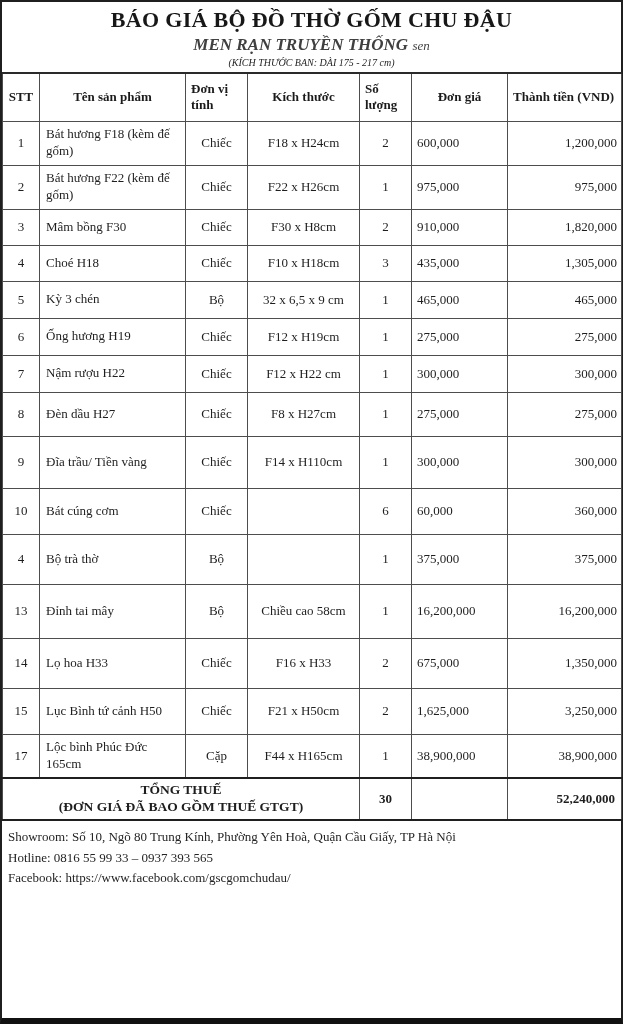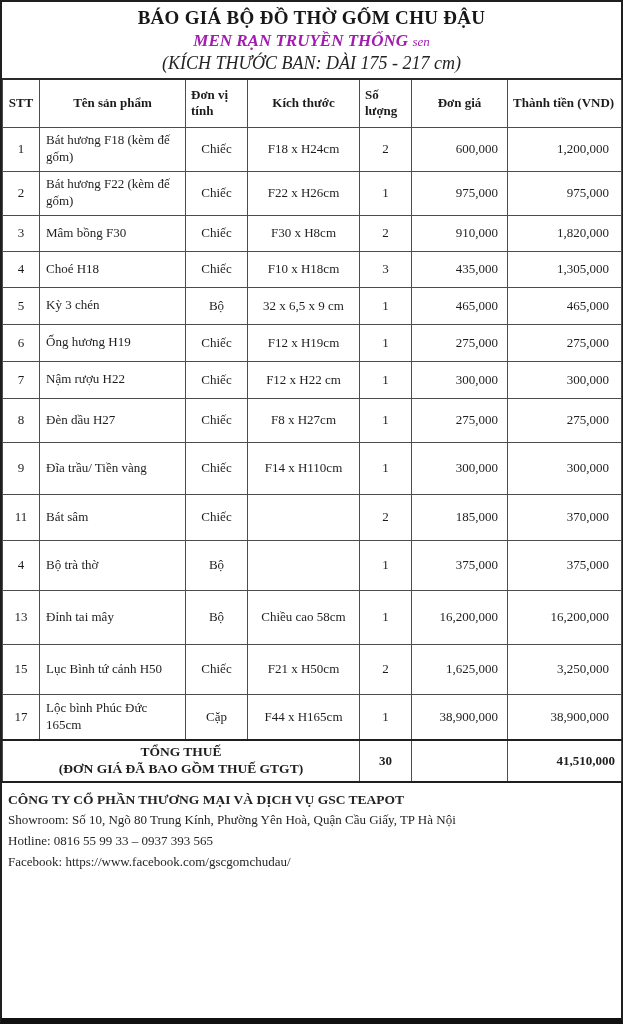--- a/index.html
+++ b/index.html
@@ -16,39 +16,39 @@
     border-bottom: 6px solid #111111;
     display: flex;
     flex-direction: column;
   }
   
   .title-block {
     text-align: center;
     padding: 5px 4px 4px 4px;
   }
   .doc-title {
-    font-size: 19px;
+    font-size: 22px;
     font-weight: bold;
     letter-spacing: 0.3px;
     color: #171717;
   }
   .doc-subtitle {
     font-size: 17px;
     font-weight: bold;
     font-style: italic;
     margin-top: 2px;
-    color: #a21caf;
+    color: #404040;
   }
   .doc-subtitle .suffix {
     font-size: 13px;
     font-weight: normal;
     font-style: italic;
   }
   .doc-sizenote {
-    font-size: 18px;
+    font-size: 10px;
     font-style: italic;
     margin-top: 2px;
     color: #242424;
   }
   
   table {
     width: 100%;
     border-collapse: collapse;
     table-layout: fixed;
     font-size: 13px;
@@ -66,22 +66,22 @@
     height: 48px;
     text-align: center;
     color: #1b1b1b;
   }
   thead th.h-left { text-align: left; }
   td.c-stt   { text-align: center; }
   td.c-name  { text-align: left; padding-left: 6px; line-height: 1.3; }
   td.c-unit  { text-align: center; }
   td.c-size  { text-align: center; }
   td.c-qty   { text-align: center; }
-  td.c-price { text-align: right; padding-right: 9px; }
-  td.c-total { text-align: right; padding-right: 12px; }
+  td.c-price { text-align: left; padding-right: 9px; }
+  td.c-total { text-align: right; padding-right: 4px; }
   tbody tr { height: 37px; }
   tbody tr:nth-child(1)  { height: 44px; }
   tbody tr:nth-child(2)  { height: 44px; }
   tbody tr:nth-child(3)  { height: 36px; }
   tbody tr:nth-child(4)  { height: 36px; }
   tbody tr:nth-child(8)  { height: 44px; }
   tbody tr:nth-child(9)  { height: 52px; }
   tbody tr:nth-child(10) { height: 46px; }
   tbody tr:nth-child(11) { height: 50px; }
   tbody tr:nth-child(12) { height: 54px; }
@@ -225,45 +225,54 @@
         <tr>
       <td class="c-stt">9</td>
       <td class="c-name">Đĩa trầu/ Tiền vàng</td>
       <td class="c-unit">Chiếc</td>
       <td class="c-size">F14 x H110cm</td>
       <td class="c-qty">1</td>
       <td class="c-price">300,000</td>
       <td class="c-total">300,000</td>
     </tr>
         <tr>
-      <td class="c-stt">11</td>
-      <td class="c-name">Bát sâm</td>
+      <td class="c-stt">10</td>
+      <td class="c-name">Bát cúng cơm</td>
       <td class="c-unit">Chiếc</td>
       <td class="c-size"></td>
-      <td class="c-qty">2</td>
-      <td class="c-price">185,000</td>
-      <td class="c-total">370,000</td>
+      <td class="c-qty">6</td>
+      <td class="c-price">60,000</td>
+      <td class="c-total">360,000</td>
     </tr>
         <tr>
       <td class="c-stt">4</td>
       <td class="c-name">Bộ trà thờ</td>
       <td class="c-unit">Bộ</td>
       <td class="c-size"></td>
       <td class="c-qty">1</td>
       <td class="c-price">375,000</td>
       <td class="c-total">375,000</td>
     </tr>
         <tr>
       <td class="c-stt">13</td>
       <td class="c-name">Đỉnh tai mây</td>
       <td class="c-unit">Bộ</td>
       <td class="c-size">Chiều cao 58cm</td>
       <td class="c-qty">1</td>
       <td class="c-price">16,200,000</td>
       <td class="c-total">16,200,000</td>
+    </tr>
+        <tr>
+      <td class="c-stt">14</td>
+      <td class="c-name">Lọ hoa H33</td>
+      <td class="c-unit">Chiếc</td>
+      <td class="c-size">F16 x H33</td>
+      <td class="c-qty">2</td>
+      <td class="c-price">675,000</td>
+      <td class="c-total">1,350,000</td>
     </tr>
         <tr>
       <td class="c-stt">15</td>
       <td class="c-name">Lục Bình tứ cảnh H50</td>
       <td class="c-unit">Chiếc</td>
       <td class="c-size">F21 x H50cm</td>
       <td class="c-qty">2</td>
       <td class="c-price">1,625,000</td>
       <td class="c-total">3,250,000</td>
     </tr>
@@ -278,25 +287,24 @@
     </tr>
       </tbody>
     <tfoot>
       <tr>
         <td colspan="4" class="total-label">
           <div>TỔNG THUẾ</div>
           <div>(ĐƠN GIÁ ĐÃ BAO GỒM THUẾ GTGT)</div>
         </td>
         <td class="total-qty">30</td>
         <td></td>
-        <td class="total-amount">41,510,000</td>
+        <td class="total-amount">52,240,000</td>
       </tr>
     </tfoot>
   </table>
 
   <div class="footer">
-    <div class="company">CÔNG TY CỔ PHẦN THƯƠNG MẠI VÀ DỊCH VỤ GSC TEAPOT</div>
     <div>Showroom: Số 10, Ngõ 80 Trung Kính, Phường Yên Hoà, Quận Cầu Giấy, TP Hà Nội</div>
     <div>Hotline: 0816 55 99 33 – 0937 393 565</div>
     <div>Facebook: https://www.facebook.com/gscgomchudau/</div>
   </div>
 
 </div>
 
 </body></html>

